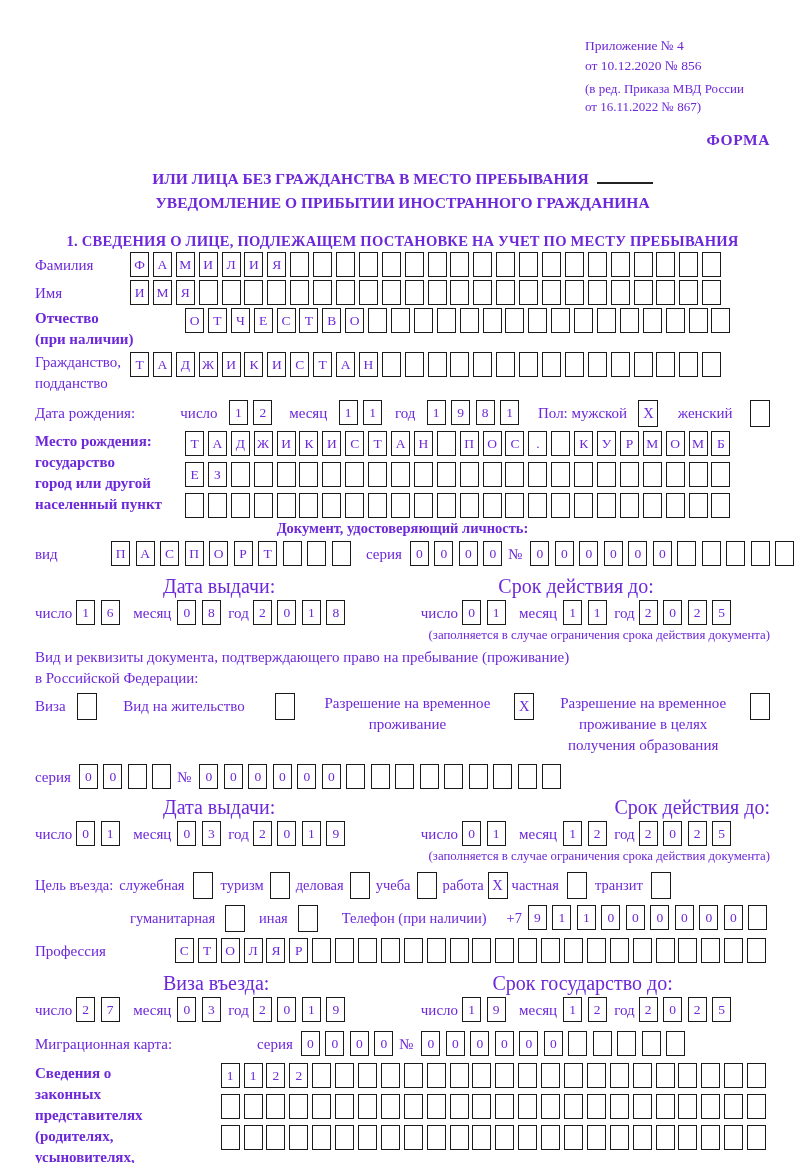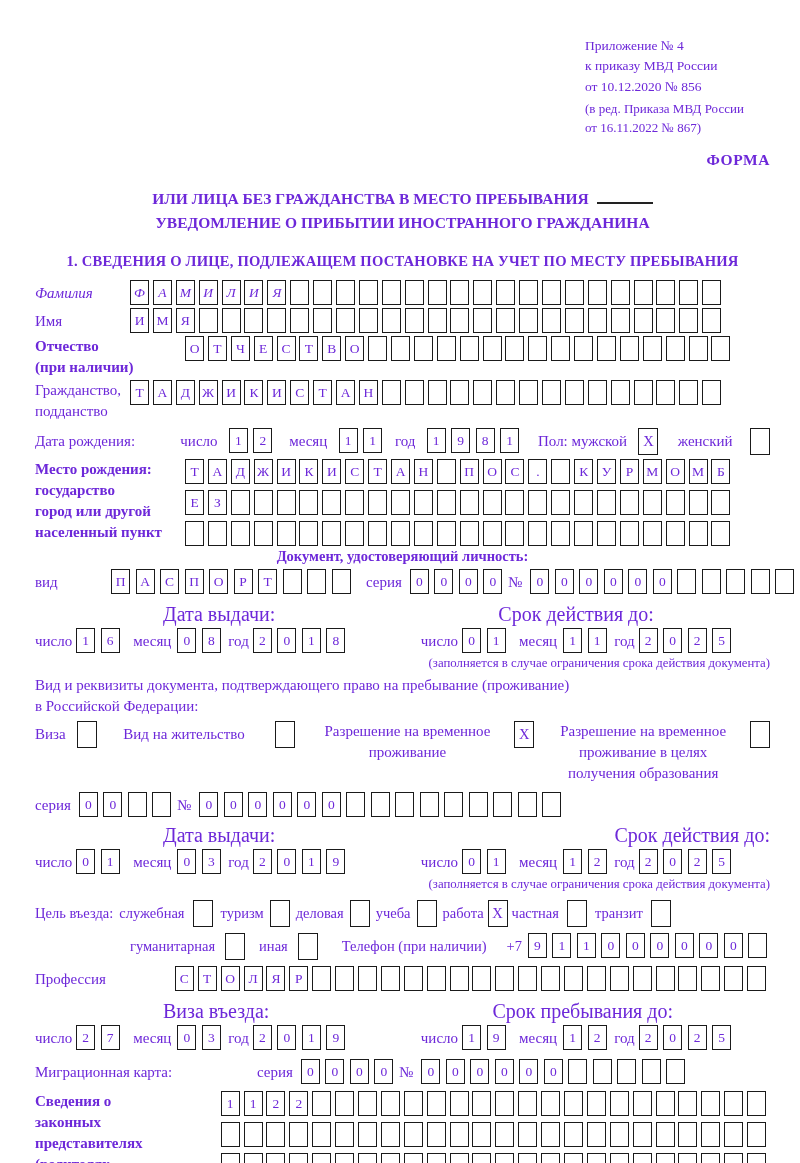--- a/index.html
+++ b/index.html
@@ -30,36 +30,35 @@
   .chk{flex:0 0 auto;display:inline-flex;width:18px;height:25px;border:1.5px solid #1a1a1a;
        align-items:center;justify-content:center;font-size:14.5px;}
   .center-bold{text-align:center;font-weight:bold;font-size:14.5px;font-family:Liberation Serif, serif;}
   .para{font-size:15px;}
   .note{font-size:12.8px;text-align:right;}
   .dhdr{display:flex;font-size:20px;}
   .dh-left{margin-left:128px;}
   .dh-right{margin-left:223px;}
   .ctr{text-align:center;font-size:15px;line-height:21px;}
   .mt2{margin-top:2px;}.mt4{margin-top:4px;}.mt6{margin-top:6px;justify-content:space-between;}.mt8{margin-top:8px;}
-  .mt10{margin-top:10px;font-style:italic;}
+  .mt10{margin-top:2px;}
   .mb6{margin-bottom:6px;}
   .ml2{margin-left:2px;}.ml4{margin-left:4px;}.ml6{margin-left:6px;}.ml8{margin-left:8px;}
   .ml10{margin-left:10px;}.ml12{margin-left:12px;}.ml14{margin-left:14px;}.ml16{margin-left:16px;}
   .ml20{margin-left:20px;}.ml24{margin-left:24px;}.ml70{margin-left:70px;}.ml95{margin-left:95px;}
   .small-row{font-size:14.5px;}
   .small-row .dlbl{font-size:14.5px;}
 </style>
 </head>
 <body>
 
 <div class="page">
 
   <div class="hdr">
     <div>Приложение № 4</div>
-    <div>к приказу МВД России</div>
     <div>от 10.12.2020 № 856</div>
     <div class="sub">
       <div>(в ред. Приказа МВД России</div>
       <div>от 16.11.2022 № 867)</div>
     </div>
   </div>
 
   <div class="form-label">ФОРМА</div>
 
   <div class="title">
@@ -554,21 +553,21 @@
         <span class="cell"></span>
         <span class="cell"></span>
         <span class="cell"></span>
         <span class="cell"></span>
         <span class="cell"></span>
       </span>
   </div>
 
   <div class="dhdr mt8">
     <span class="dh-left">Виза въезда:</span>
-    <span class="dh-right">Срок пребывания до:</span>
+    <span class="dh-right">Срок государство до:</span>
   </div>
   <div class="row mt2">
     <span class="dlbl">число</span>
     <span class="cells sp ml4">
         <span class="cell">2</span>
         <span class="cell">7</span>
       </span>
     <span class="dlbl ml8">месяц</span>
     <span class="cells sp ml6">
         <span class="cell">0</span>

